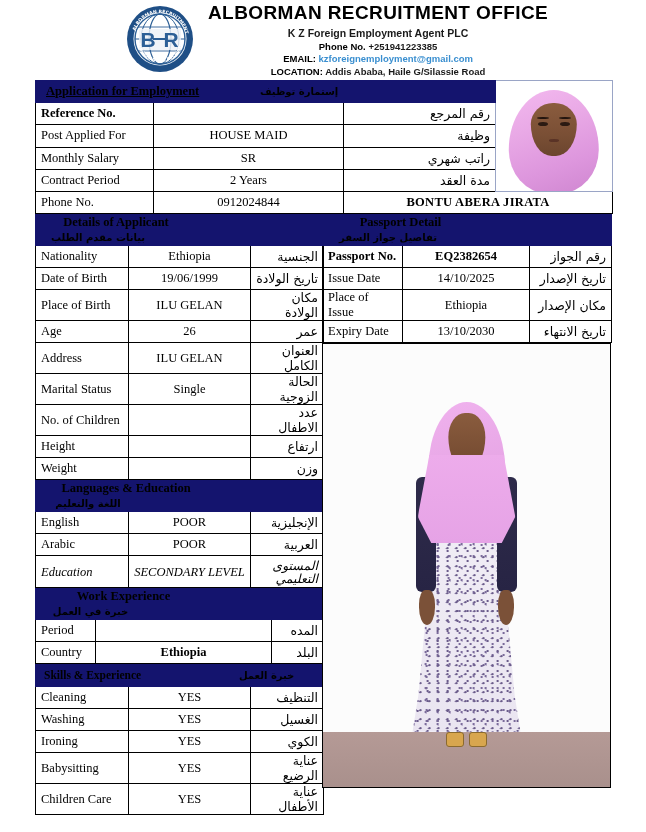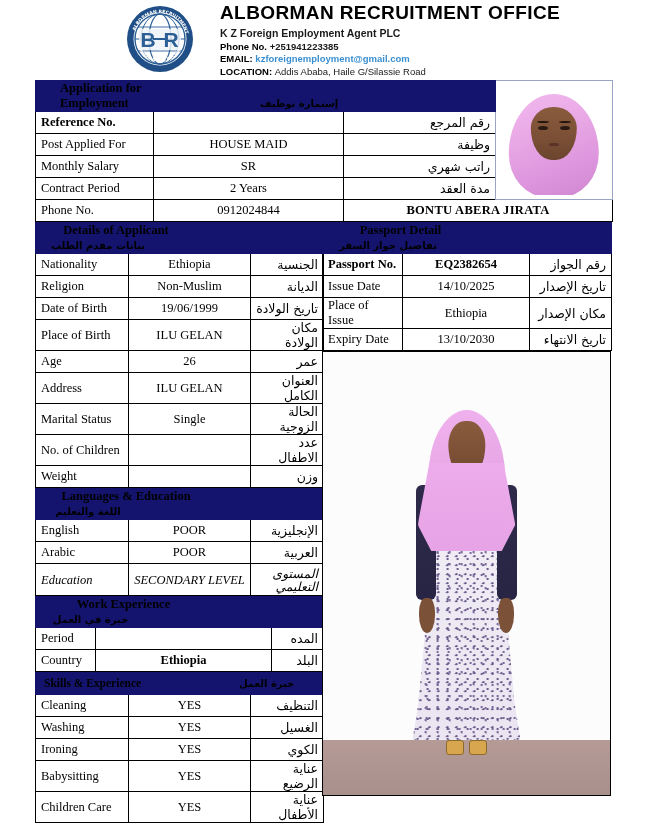--- a/index.html
+++ b/index.html
@@ -8,34 +8,34 @@
     width: 646px; height: 832px;
     background: #ffffff;
     font-family: "Liberation Serif", serif;
     overflow: hidden;
   }
   .page { position: relative; width: 646px; height: 832px; background:#fff; }
 
   
   .header { position:absolute; left:0; top:0; width:646px; height:76px; }
   .logo-wrap { position:absolute; left:112px; top:4px; width:96px; height:70px; }
-  .hdr-text { position:absolute; left:220px; top:2px; }
+  .hdr-text { position:absolute; left:208px; top:2px;text-align:center; }
   .company-name {
     font-family:"Liberation Sans", sans-serif;
     font-size:19px; font-weight:bold; letter-spacing:0.4px;
     color:#000; line-height:22px; white-space:nowrap;
   }
   .hdr-line {
     font-family:"Liberation Sans", sans-serif;
     font-size:9.5px; font-weight:bold; color:#1a1a1a;
     line-height:11.5px; white-space:nowrap; margin-top:1px;
   }
   .hdr-line .lbl { font-weight:bold; color:#000; }
   .hdr-line .email-val { color:#3a8fd0; font-weight:bold; }
-  .hdr-line .loc-val { color:#1a1a1a; font-weight:normal; }
+  .hdr-line .loc-val { color:#1a1a1a; font-weight:bold; }
 
   
   .doc { position:absolute; left:35px; top:80px; width:577px; }
 
   table.t { border-collapse:collapse; table-layout:fixed; width:100%; }
   table.t td { border:1px solid #000; padding:0 5px; font-size:12.5px;
                color:#000; height:22px; vertical-align:middle; }
 
   .bar {
     background:#14146e; color:#ffffff; font-weight:bold;
@@ -190,21 +190,21 @@
     <table class="t">
       <colgroup>
         <col style="width:118px">
           <col style="width:190px">
           <col style="width:152px">
           <col style="width:117px">
       </colgroup>
       <tbody>
         <tr>
           <td class="bar" colspan="3">
-            <span class="en" style="width:175px; padding-left:24px; text-align:left;">Application for Employment</span>
+            <span class="en" style="width:175px; padding-left:10px; text-align:left;text-decoration:underline;">Application for Employment</span>
             <span class="ar" style="width:170px;">إستمارة توظيف</span>
           </td>
           <td class="photo-head" rowspan="5">
             <div class="photo-canvas" style="height:110px;">
               <div class="hs">
                 <div class="hijab"></div>
                 <div class="face"></div>
                 <div class="brow l"></div>
                   <div class="brow r"></div>
                 <div class="eye l"></div>
@@ -261,25 +261,20 @@
                   <span class="en" style="width:160px; text-align:center;">Details of Applicant</span>
                   <span class="ar" style="width:124px; text-align:center;">بيانات مقدم الطلب</span>
                 </td>
               </tr>
               <tr>
                 <td>Nationality</td>
                 <td class="ctr">Ethiopia</td>
                 <td class="ar">الجنسية</td>
               </tr>
               <tr>
-                <td>Religion</td>
-                <td class="ctr">Non-Muslim</td>
-                <td class="ar">الديانة</td>
-              </tr>
-              <tr>
                 <td>Date of Birth</td>
                 <td class="ctr">19/06/1999</td>
                 <td class="ar">تاريخ الولادة</td>
               </tr>
               <tr>
                 <td>Place of Birth</td>
                 <td class="ctr">ILU GELAN</td>
                 <td class="ar">مكان الولادة</td>
               </tr>
               <tr>
@@ -294,20 +289,25 @@
               </tr>
               <tr>
                 <td>Marital Status</td>
                 <td class="ctr">Single</td>
                 <td class="ar">الحالة الزوجية</td>
               </tr>
               <tr>
                 <td>No. of Children</td>
                 <td class="ctr"></td>
                 <td class="ar">عدد الاطفال</td>
+              </tr>
+              <tr>
+                <td>Height</td>
+                <td class="ctr"></td>
+                <td class="ar">ارتفاع</td>
               </tr>
               <tr>
                 <td>Weight</td>
                 <td class="ctr"></td>
                 <td class="ar">وزن</td>
               </tr>
             </tbody>
           </table>
 
           <table class="t">

